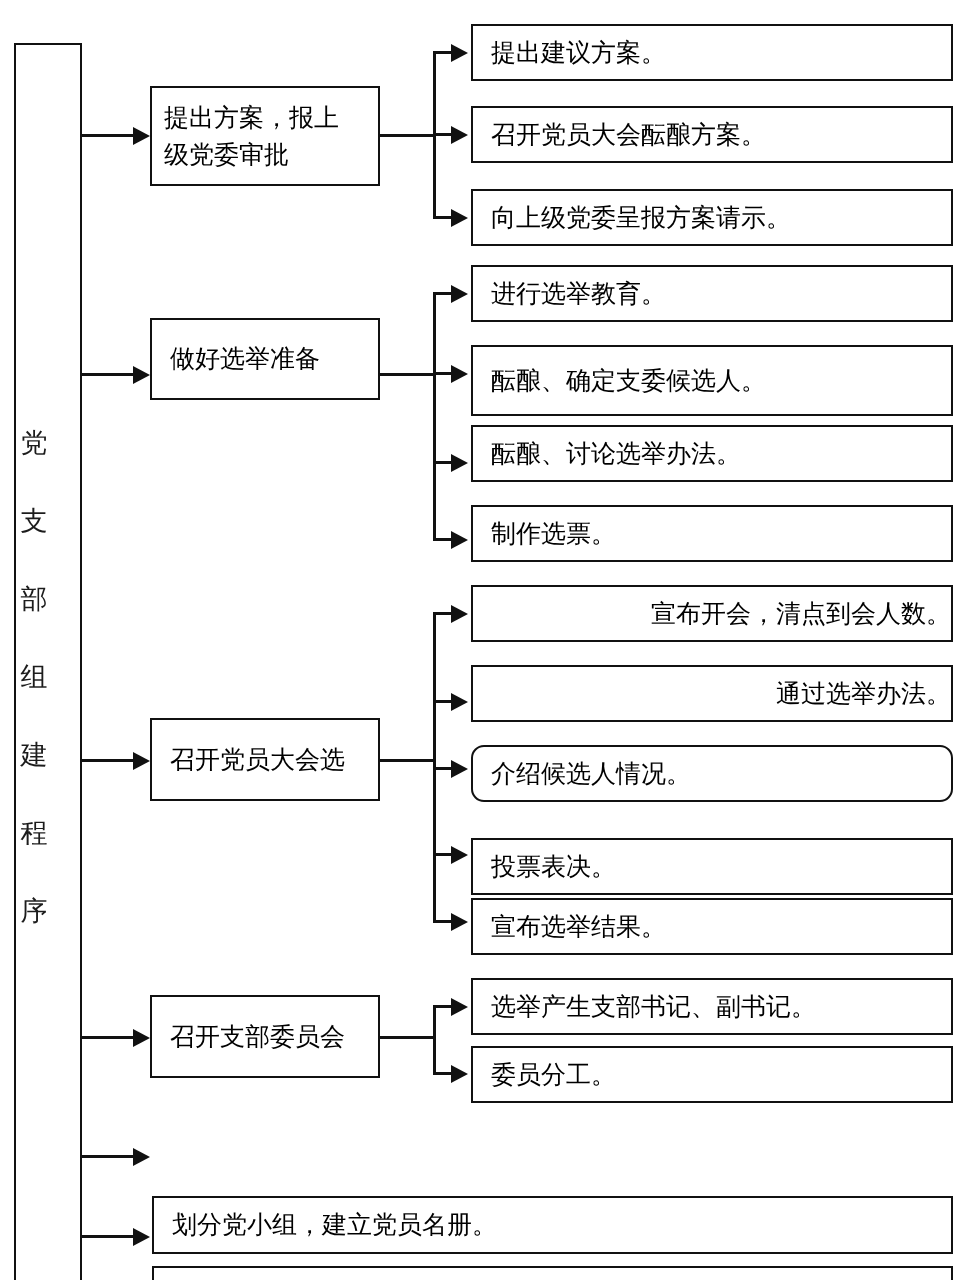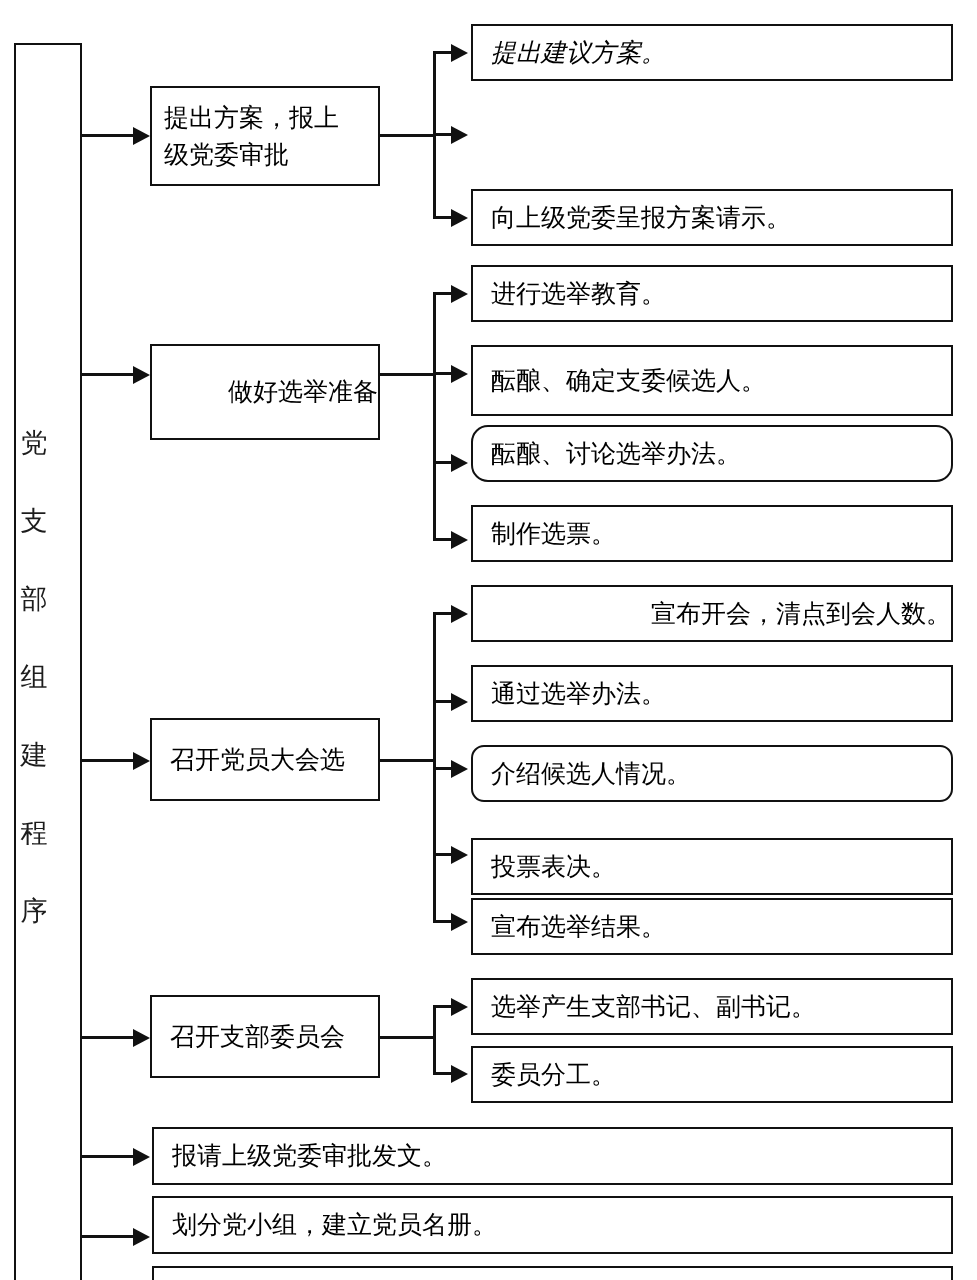--- a/index.html
+++ b/index.html
@@ -93,57 +93,60 @@
     <span class="pad" style="padding-left:12px;">提出方案，报上
 级党委审批</span>
   </div>
 
   <div class="hline" style="left:82px;top:134px;width:51px;"></div>
   <div class="arrow" style="left:133px;top:127px;"></div>
 
   <div class="hline" style="left:380px;top:134px;width:55px;"></div>
   <div class="vline" style="left:433px;top:52px;height:166px;"></div>
 
-  <div class="box right pad" style="top:24px;height:57px;font-style:italic;">
+  <div class="box right pad" style="top:24px;height:57px;">
     <span>提出建议方案。</span>
   </div>
   <div class="hline" style="left:433px;top:51px;width:20px;"></div>
   <div class="arrow" style="left:451px;top:44px;"></div>
 
+  <div class="box right pad" style="top:106px;height:57px;">
+    <span>召开党员大会酝酿方案。</span>
+  </div>
   <div class="hline" style="left:433px;top:133px;width:20px;"></div>
   <div class="arrow" style="left:451px;top:126px;"></div>
 
   <div class="box right pad" style="top:189px;height:57px;">
     <span>向上级党委呈报方案请示。</span>
   </div>
   <div class="hline" style="left:433px;top:216px;width:20px;"></div>
   <div class="arrow" style="left:451px;top:209px;"></div>
 
-  <div class="box mid pad" style="top:344px;height:96px;justify-content:flex-end;">
+  <div class="box mid pad" style="top:318px;height:82px;">
     <span>做好选举准备</span>
   </div>
   <div class="hline" style="left:82px;top:373px;width:51px;"></div>
   <div class="arrow" style="left:133px;top:366px;"></div>
 
   <div class="hline" style="left:380px;top:373px;width:55px;"></div>
   <div class="vline" style="left:433px;top:292px;height:248px;"></div>
 
   <div class="box right pad" style="top:265px;height:57px;align-items:center;">
     <span>进行选举教育。</span>
   </div>
   <div class="hline" style="left:433px;top:292px;width:20px;"></div>
   <div class="arrow" style="left:451px;top:285px;"></div>
 
   <div class="box right pad" style="top:345px;height:71px;">
     <span>酝酿、确定支委候选人。</span>
   </div>
   <div class="hline" style="left:433px;top:372px;width:20px;"></div>
   <div class="arrow" style="left:451px;top:365px;"></div>
 
-  <div class="box right pad" style="top:425px;height:57px;border-radius:17px;">
+  <div class="box right pad" style="top:425px;height:57px;">
     <span>酝酿、讨论选举办法。</span>
   </div>
   <div class="hline" style="left:433px;top:461px;width:20px;"></div>
   <div class="arrow" style="left:451px;top:454px;"></div>
 
   <div class="box right pad" style="top:505px;height:57px;">
     <span>制作选票。</span>
   </div>
   <div class="hline" style="left:433px;top:538px;width:20px;"></div>
   <div class="arrow" style="left:451px;top:531px;"></div>
@@ -156,21 +159,21 @@
 
   <div class="hline" style="left:380px;top:759px;width:55px;"></div>
   <div class="vline" style="left:433px;top:612px;height:310px;"></div>
 
   <div class="box right pad" style="top:585px;height:57px;justify-content:flex-end;">
     <span>宣布开会，清点到会人数。</span>
   </div>
   <div class="hline" style="left:433px;top:612px;width:20px;"></div>
   <div class="arrow" style="left:451px;top:605px;"></div>
 
-  <div class="box right pad" style="top:665px;height:57px;">
+  <div class="box right pad" style="top:665px;height:57px;justify-content:flex-end;">
     <span>通过选举办法。</span>
   </div>
   <div class="hline" style="left:433px;top:700px;width:20px;"></div>
   <div class="arrow" style="left:451px;top:693px;"></div>
 
   <div class="box right pad" style="top:745px;height:57px;border-radius:13px;">
     <span>介绍候选人情况。</span>
   </div>
   <div class="hline" style="left:433px;top:767px;width:20px;"></div>
   <div class="arrow" style="left:451px;top:760px;"></div>
@@ -201,23 +204,20 @@
   </div>
   <div class="hline" style="left:433px;top:1005px;width:20px;"></div>
   <div class="arrow" style="left:451px;top:998px;"></div>
 
   <div class="box right pad" style="top:1046px;height:57px;">
     <span>委员分工。</span>
   </div>
   <div class="hline" style="left:433px;top:1072px;width:20px;"></div>
   <div class="arrow" style="left:451px;top:1065px;"></div>
 
-  <div class="box wide pad" style="top:1127px;height:58px;">
-    <span>报请上级党委审批发文。</span>
-  </div>
   <div class="hline" style="left:82px;top:1155px;width:51px;"></div>
   <div class="arrow" style="left:133px;top:1148px;"></div>
 
   <div class="box wide pad" style="top:1196px;height:58px;">
     <span>划分党小组，建立党员名册。</span>
   </div>
   <div class="hline" style="left:82px;top:1235px;width:51px;"></div>
   <div class="arrow" style="left:133px;top:1228px;"></div>
 
   <div class="box wide pad" style="top:1266px;height:58px;">

